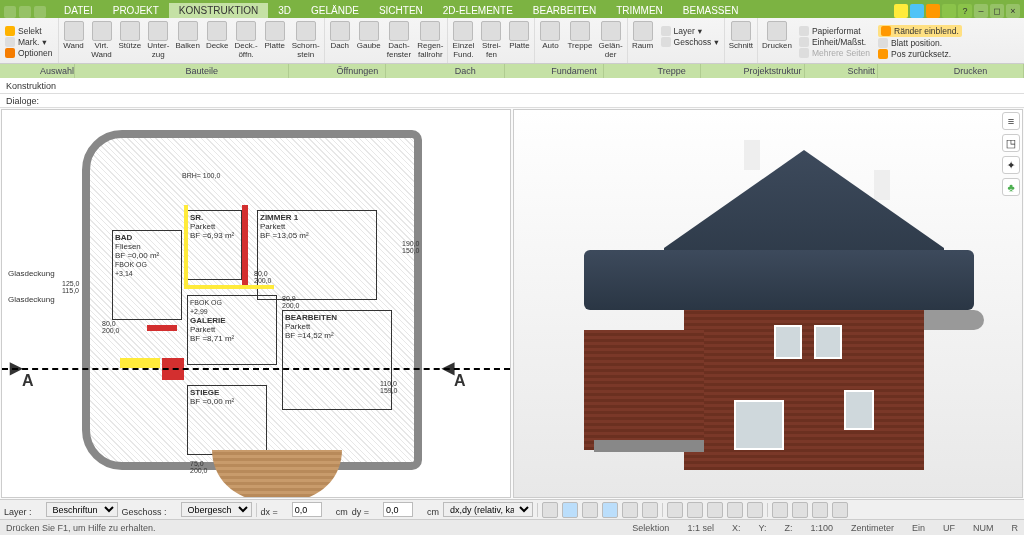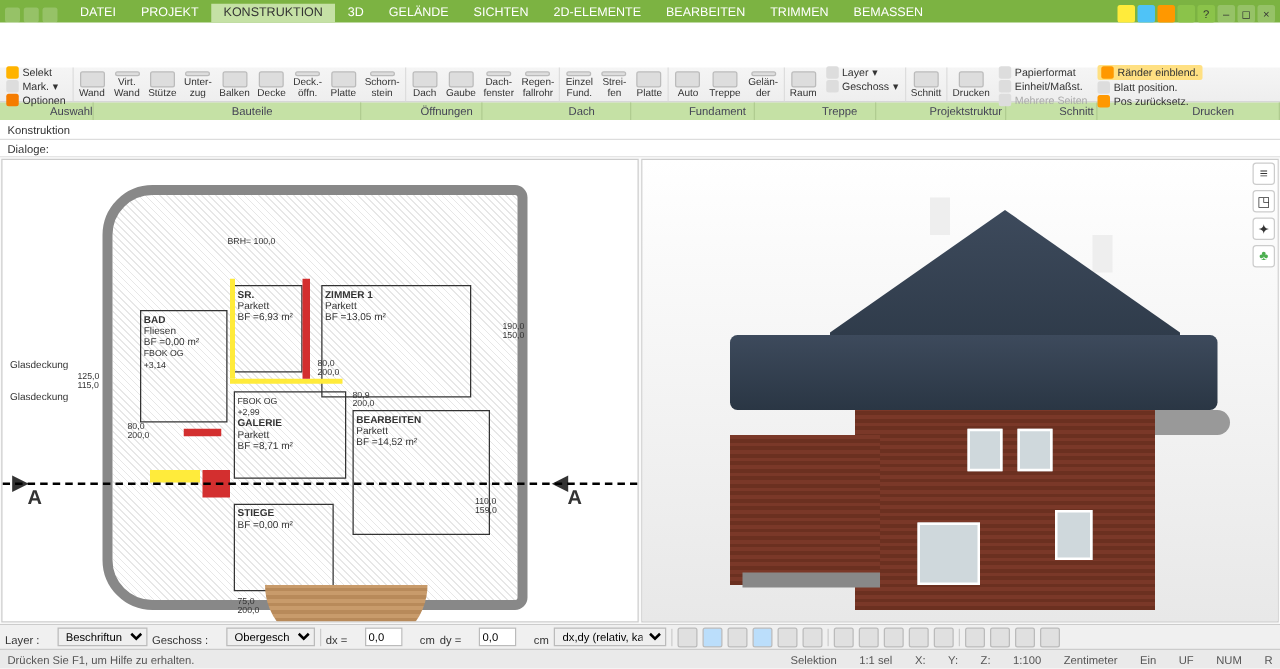--- a/index.html
+++ b/index.html
@@ -5,21 +5,21 @@
 * { margin: 0; padding: 0; box-sizing: border-box; font-family: "Segoe UI", Tahoma, sans-serif; }
 body { width: 1024px; height: 535px; overflow: hidden; background: #fff; font-size: 10px; color: #333; display: flex; flex-direction: column; }
 .menubar { display: flex; background: #7cb342; height: 18px; align-items: flex-end; padding: 0 4px; gap: 2px; }
 .menubar .app-icons { display: flex; gap: 3px; margin-right: 6px; }
 .menubar .app-icons span { width: 12px; height: 12px; background: #fff3; border-radius: 2px; }
 .menubar .tab { padding: 2px 10px; color: #fff; cursor: pointer; font-size: 10px; }
 .menubar .tab.active { background: #c5e1a5; color: #333; }
 .menubar .spacer { flex: 1; }
 .menubar .right-icons { display: flex; gap: 2px; }
 .menubar .right-icons span { width: 14px; height: 14px; background: #ffeb3b; border-radius: 2px; font-size: 9px; display: flex; align-items: center; justify-content: center; color: #333; }
-.ribbon { display: flex; background: linear-gradient(#f5f5f5,#eee); height: 28px; border-bottom: 1px solid #ccc; margin-top: 36px; }
+.ribbon { display: flex; background: linear-gradient(#f5f5f5,#eee); height: 46px; border-bottom: 1px solid #ccc; }
 .ribbon-group { display: flex; border-right: 1px solid #ddd; padding: 2px 1px 0 1px; position: relative; }
 .ribbon-btn { display: flex; flex-direction: column; align-items: center; padding: 1px 3px; cursor: pointer; min-width: 28px; font-size: 8px; text-align: center; line-height: 1.1; }
 .ribbon-btn .ico { width: 20px; height: 20px; background: #ddd; border: 1px solid #bbb; border-radius: 2px; margin-bottom: 1px; }
 .ribbon-stack { display: flex; flex-direction: column; justify-content: center; gap: 1px; padding: 0 4px; }
 .ribbon-stack .row { display: flex; align-items: center; gap: 3px; font-size: 8.5px; cursor: pointer; white-space: nowrap; }
 .ribbon-stack .row .i { width: 10px; height: 10px; background: #ddd; border-radius: 2px; }
 .ribbon-stack .row.y { background: #ffe082; padding: 1px 3px; border-radius: 2px; }
 .group-labels { display: flex; background: #c5e1a5; height: 14px; font-size: 9px; color: #445; }
 .group-labels span { border-right: 1px solid #b0cc90; text-align: center; line-height: 14px; margin-left: 40px; }
 .subbar { display: flex; align-items: center; gap: 6px; padding: 2px 6px; height: 16px; border-bottom: 1px solid #ddd; font-size: 9px; }

